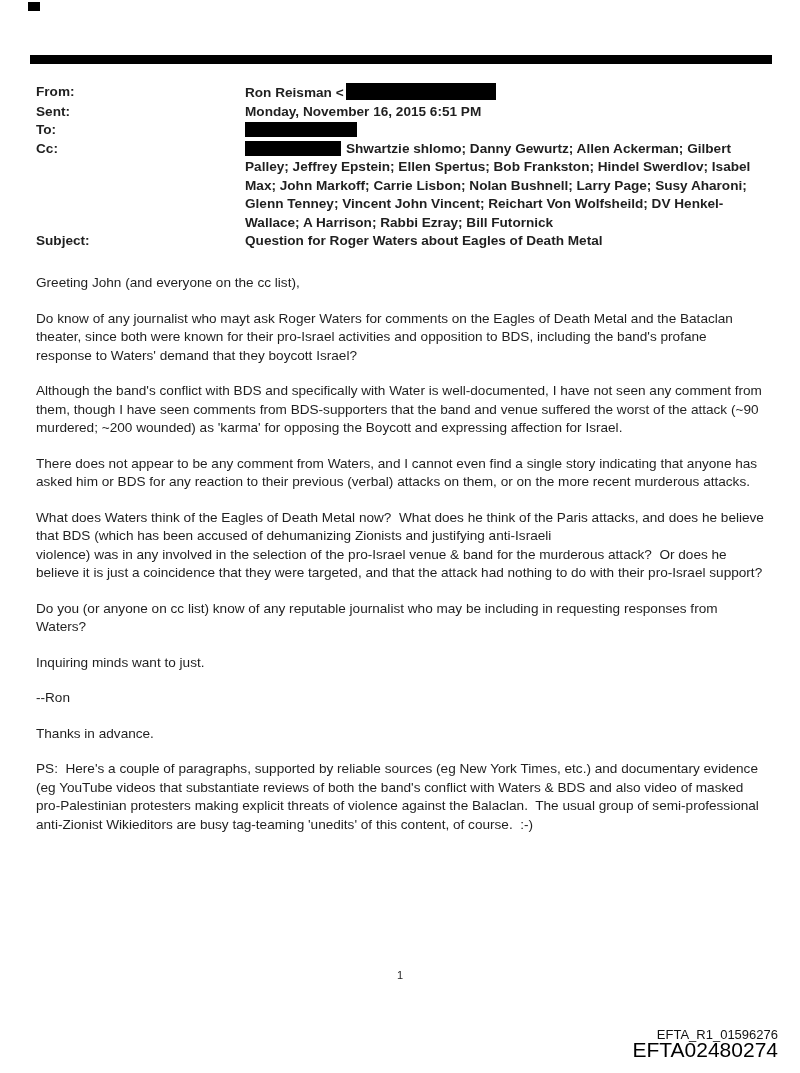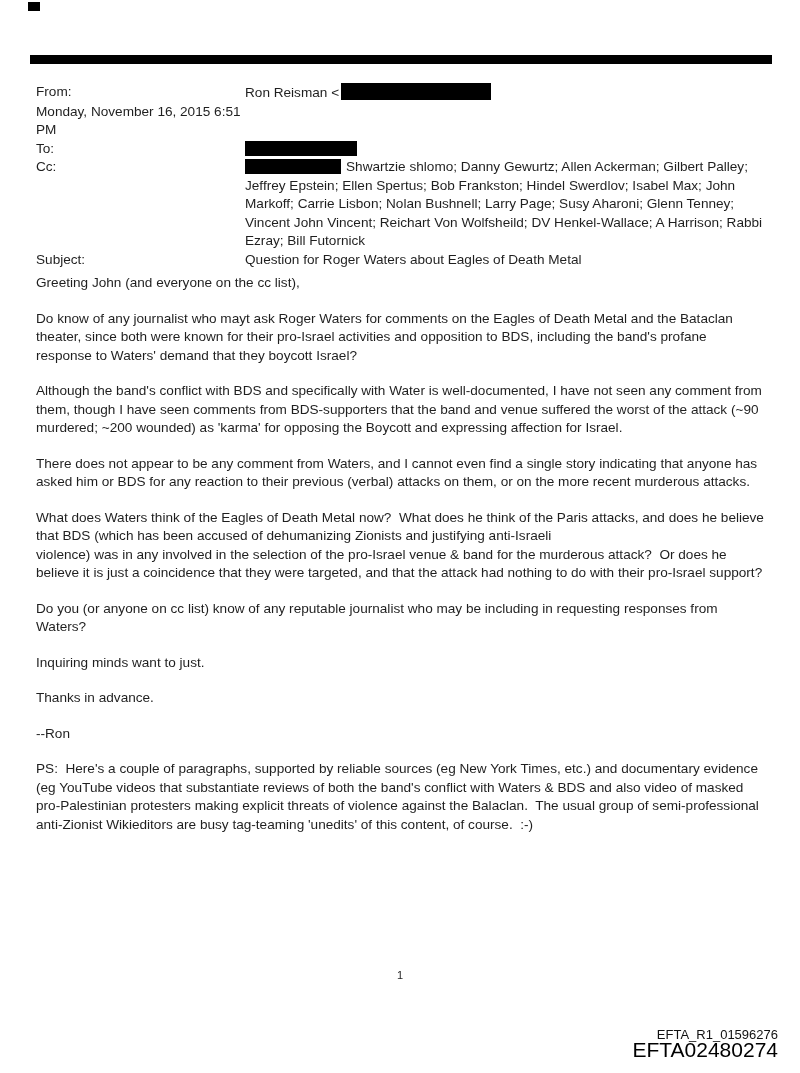--- a/index.html
+++ b/index.html
@@ -30,25 +30,26 @@
     left: 36px;
     top: 83px;
     width: 730px;
   }
   .hdr-row {
     display: grid;
     grid-template-columns: 209px 1fr;
     align-items: start;
   }
   .hdr-label {
-    font-weight: normal;
+    font-weight: bold;
     white-space: nowrap;
   }
   .hdr-value {
     white-space: normal;
+    font-weight: bold;
   }
   .redact {
     display: inline-block;
     background: #000000;
     vertical-align: text-bottom;
   }
   .redact-from { width: 150px; height: 17px; margin-left: 2px; }
   .redact-to   { width: 112px; height: 15px; }
   .redact-cc   { width: 96px;  height: 15px; margin-right: 5px; }
 
@@ -96,20 +97,21 @@
 
   <div class="artifact corner-mark"></div>
   <div class="artifact top-bar"></div>
 
   <div class="email-headers">
     <div class="hdr-row">
       <div class="hdr-label">From:</div>
       <div class="hdr-value"><span>Ron Reisman &lt;</span><span class="redact redact-from"></span></div>
     </div>
     <div class="hdr-row">
+      <div class="hdr-label">Sent:</div>
       <div class="hdr-value">Monday, November 16, 2015 6:51 PM</div>
     </div>
     <div class="hdr-row">
       <div class="hdr-label">To:</div>
       <div class="hdr-value"><span class="redact redact-to"></span></div>
     </div>
     <div class="hdr-row">
       <div class="hdr-label">Cc:</div>
       <div class="hdr-value"><span class="redact redact-cc"></span><span>Shwartzie shlomo; Danny Gewurtz; Allen Ackerman; Gilbert Palley; Jeffrey Epstein; Ellen Spertus; Bob Frankston; Hindel Swerdlov; Isabel Max; John Markoff; Carrie Lisbon; Nolan Bushnell; Larry Page; Susy Aharoni; Glenn Tenney; Vincent John Vincent; Reichart Von Wolfsheild; DV Henkel-Wallace; A Harrison; Rabbi Ezray; Bill Futornick</span></div>
     </div>
@@ -121,22 +123,22 @@
 
   <div class="email-body">
     <p>Greeting John (and everyone on the cc list),</p>
     <p>Do know of any journalist who mayt ask Roger Waters for comments on the Eagles of Death Metal and the Bataclan theater, since both were known for their pro-Israel activities and opposition to BDS, including the band's profane response to Waters' demand that they boycott Israel?</p>
     <p>Although the band's conflict with BDS and specifically with Water is well-documented, I have not seen any comment from them, though I have seen comments from BDS-supporters that the band and venue suffered the worst of the attack (~90 murdered; ~200 wounded) as 'karma' for opposing the Boycott and expressing affection for Israel.</p>
     <p>There does not appear to be any comment from Waters, and I cannot even find a single story indicating that anyone has asked him or BDS for any reaction to their previous (verbal) attacks on them, or on the more recent murderous attacks.</p>
     <p>What does Waters think of the Eagles of Death Metal now?  What does he think of the Paris attacks, and does he believe that BDS (which has been accused of dehumanizing Zionists and justifying anti-Israeli
 violence) was in any involved in the selection of the pro-Israel venue &amp; band for the murderous attack?  Or does he believe it is just a coincidence that they were targeted, and that the attack had nothing to do with their pro-Israel support?</p>
     <p>Do you (or anyone on cc list) know of any reputable journalist who may be including in requesting responses from Waters?</p>
     <p>Inquiring minds want to just.</p>
+    <p>--Ron</p>
     <p>Thanks in advance.</p>
-    <p>--Ron</p>
     <p>PS:  Here's a couple of paragraphs, supported by reliable sources (eg New York Times, etc.) and documentary evidence (eg YouTube videos that substantiate reviews of both the band's conflict with Waters &amp; BDS and also video of masked pro-Palestinian protesters making explicit threats of violence against the Balaclan.  The usual group of semi-professional anti-Zionist Wikieditors are busy tag-teaming 'unedits' of this content, of course.  :-)</p>
   </div>
 
   <div class="page-number">1</div>
 
   <div class="doc-ids">
     <div class="doc-id-small">EFTA_R1_01596276</div>
     <div class="doc-id-large">EFTA02480274</div>
   </div>
 

